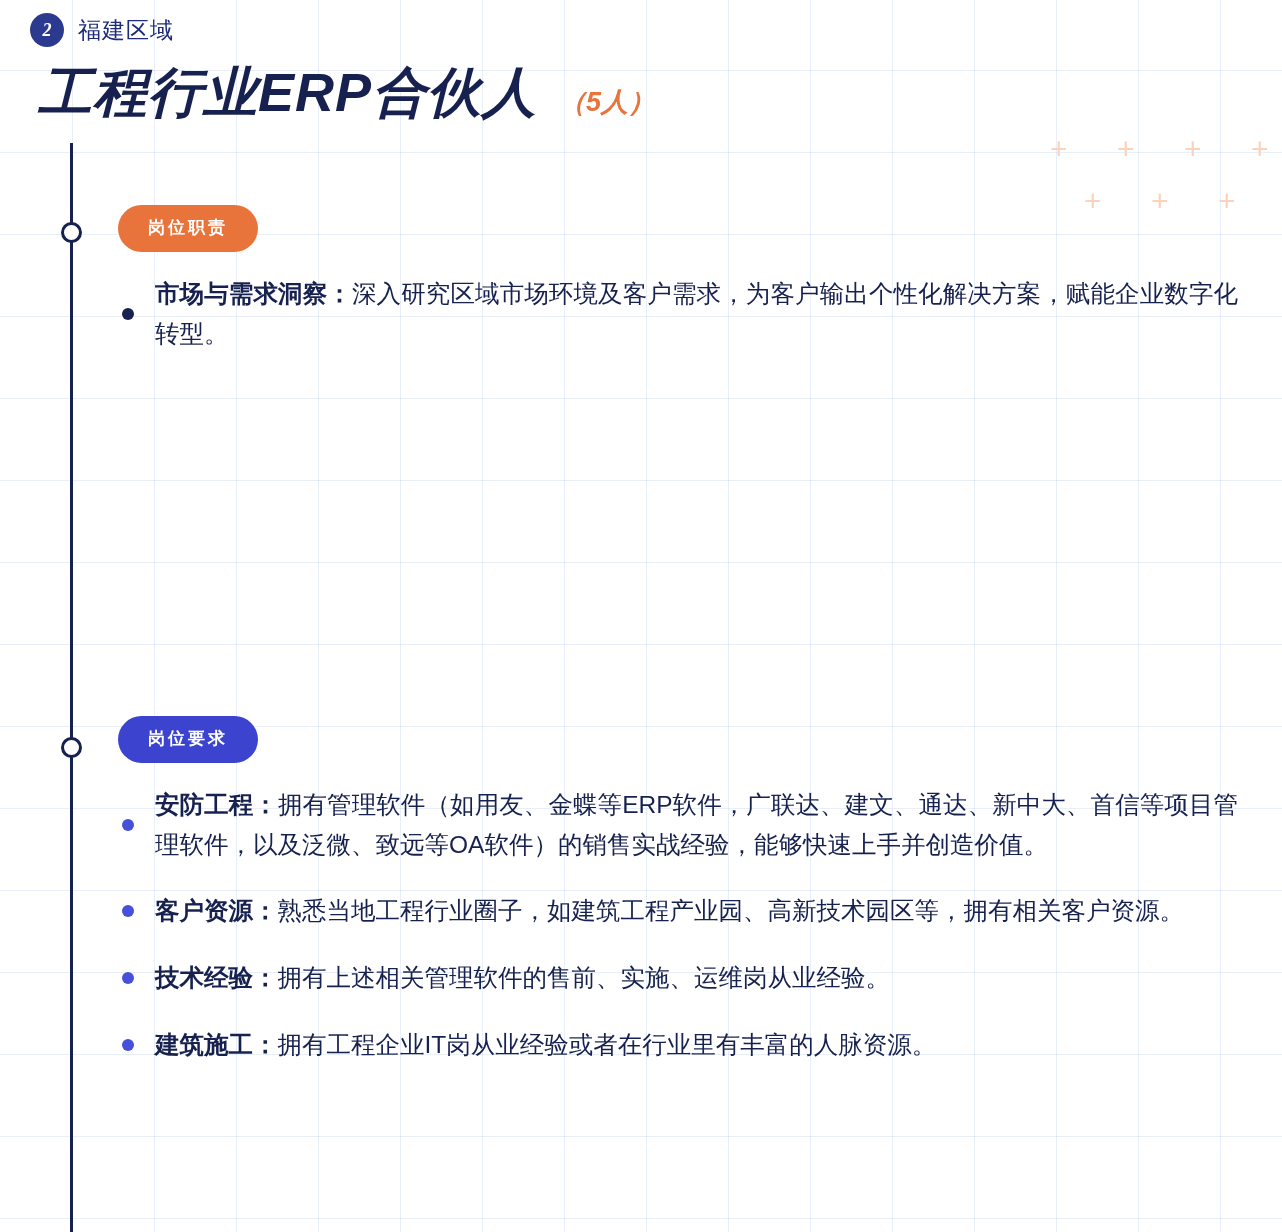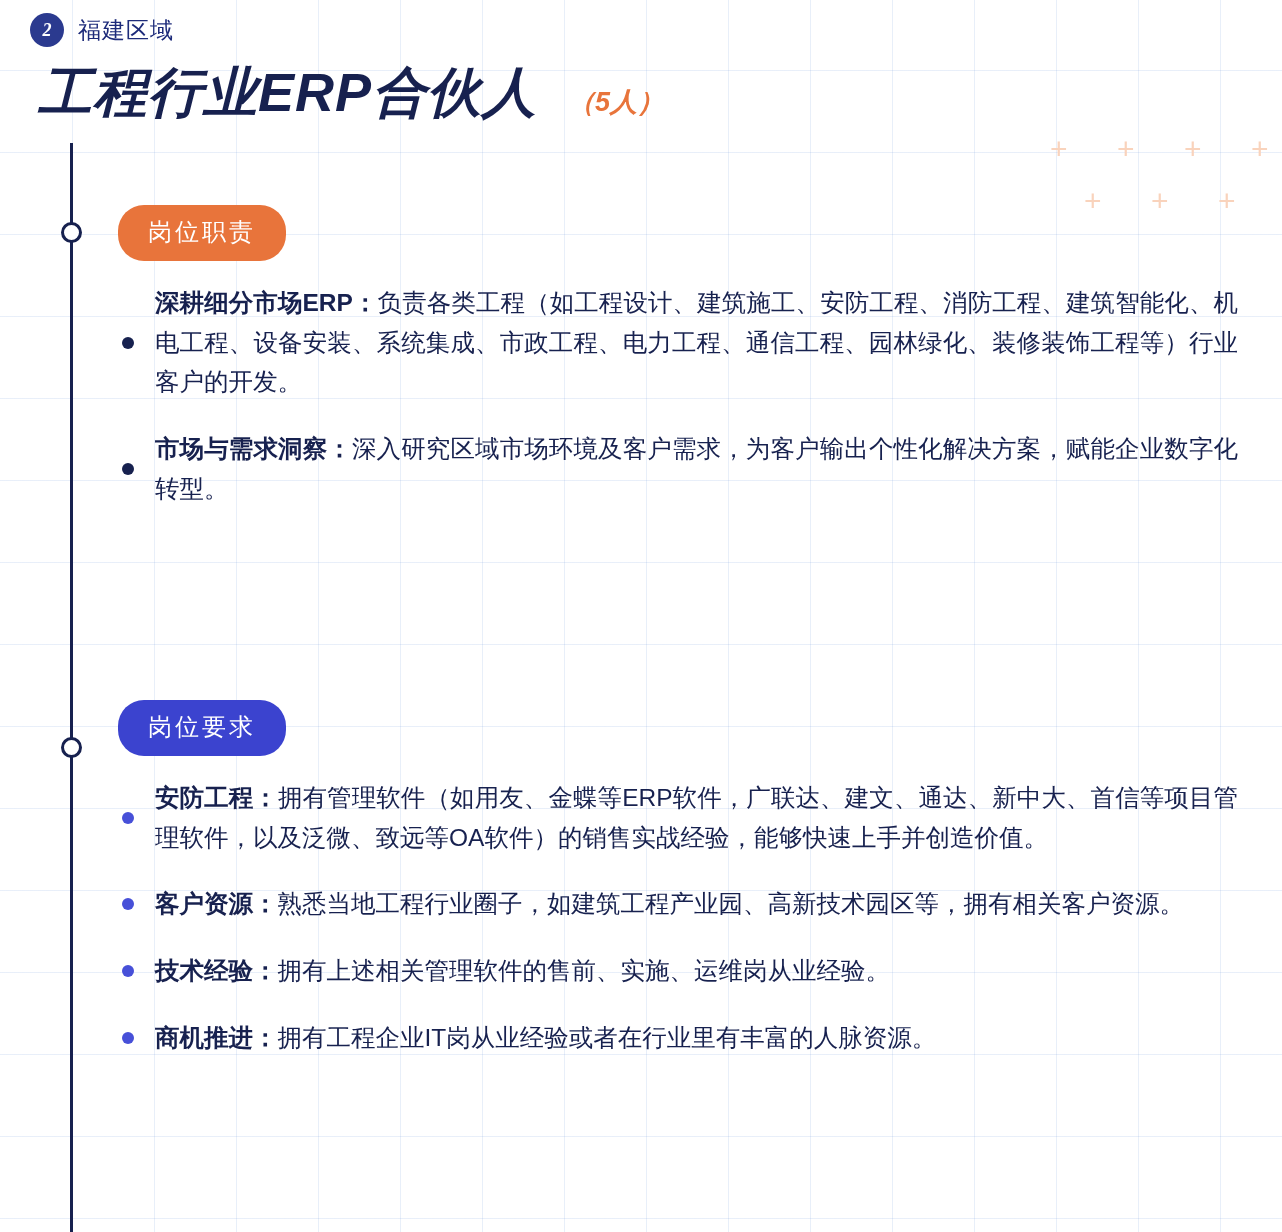--- a/index.html
+++ b/index.html
@@ -61,21 +61,21 @@
   }
   .kicker-text {
     font-size: 23px;
     font-weight: normal;
     color: #1d2b7a;
     letter-spacing: 1px;
   }
   .title-row {
     display: flex;
     align-items: baseline;
-    gap: 31px;
+    gap: 22px;
     margin-top: 14px;
     margin-left: 8px;
   }
   .main-title {
     font-size: 54px;
     font-weight: bold;
     font-style: italic;
     color: #17214f;
     letter-spacing: 1px;
     line-height: 1.05;
@@ -126,29 +126,29 @@
     box-sizing: border-box;
   }
 
   
   .section {
     position: absolute;
     left: 118px;
     width: 1130px;
   }
   .sec-duty { top: 205px; }
-  .sec-req  { top: 700px; }
+  .sec-req  { top: 716px; }
 
   .pill {
     display: inline-block;
     border-radius: 26px;
     padding: 11px 30px 13px 30px;
     color: #ffffff;
-    font-size: 24px;
-    font-weight: normal;
+    font-size: 17px;
+    font-weight: bold;
     letter-spacing: 3px;
   }
   .pill-orange { background: #e8743b; }
   .pill-blue   { background: #3b43cf; }
 
   ul.items {
     list-style: none;
     margin: 22px 0 0 0;
     padding: 0;
     width: 1120px;
@@ -209,24 +209,20 @@
   <div class="timeline">
     <div class="node" style="top:79px;"></div>
     <div class="node" style="top:594px;"></div>
   </div>
 
   <div class="section sec-duty">
     <span class="pill pill-orange">岗位职责</span>
     <ul class="items">
       <li>
         <span class="dot"></span>
-        <span class="lead">深耕细分市场ERP：</span><span>负责各类工程（如工程设计、建筑施工、安防工程、消防工程、建筑智能化、机电工程、设备安装、系统集成、市政工程、电力工程、通信工程、园林绿化、装修装饰工程等）行业客户的开发。</span>
-      </li>
-      <li>
-        <span class="dot"></span>
         <span class="lead">市场与需求洞察：</span><span>深入研究区域市场环境及客户需求，为客户输出个性化解决方案，赋能企业数字化转型。</span>
       </li>
     </ul>
   </div>
 
   <div class="section sec-req">
     <span class="pill pill-blue">岗位要求</span>
     <ul class="items">
       <li>
         <span class="dot"></span>
@@ -235,18 +231,18 @@
       <li>
         <span class="dot"></span>
         <span class="lead">客户资源：</span><span>熟悉当地工程行业圈子，如建筑工程产业园、高新技术园区等，拥有相关客户资源。</span>
       </li>
       <li>
         <span class="dot"></span>
         <span class="lead">技术经验：</span><span>拥有上述相关管理软件的售前、实施、运维岗从业经验。</span>
       </li>
       <li>
         <span class="dot"></span>
-        <span class="lead">商机推进：</span><span>拥有工程企业IT岗从业经验或者在行业里有丰富的人脉资源。</span>
+        <span class="lead">建筑施工：</span><span>拥有工程企业IT岗从业经验或者在行业里有丰富的人脉资源。</span>
       </li>
     </ul>
   </div>
 
 </div>
 
 </body></html>

